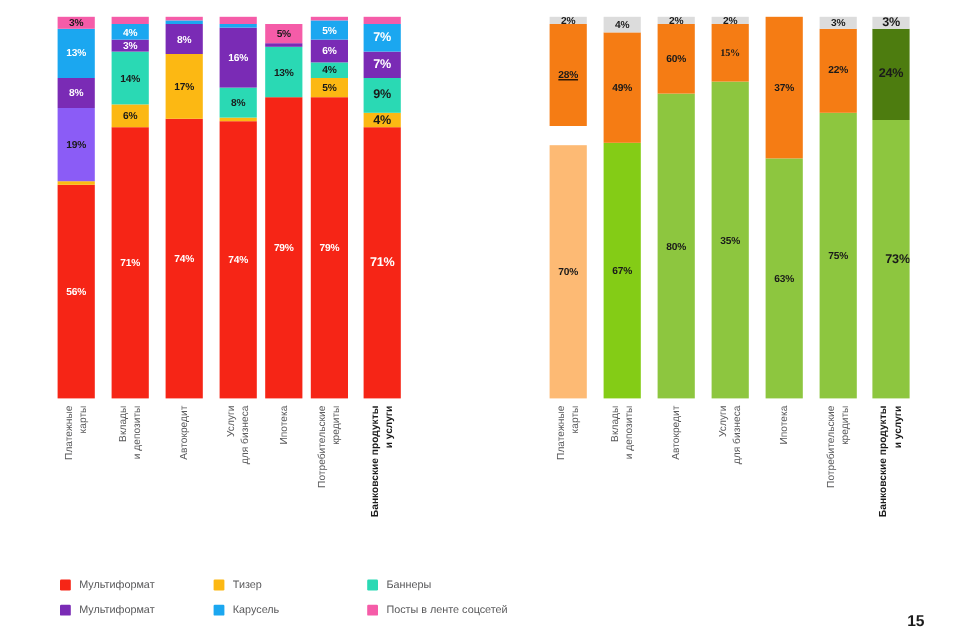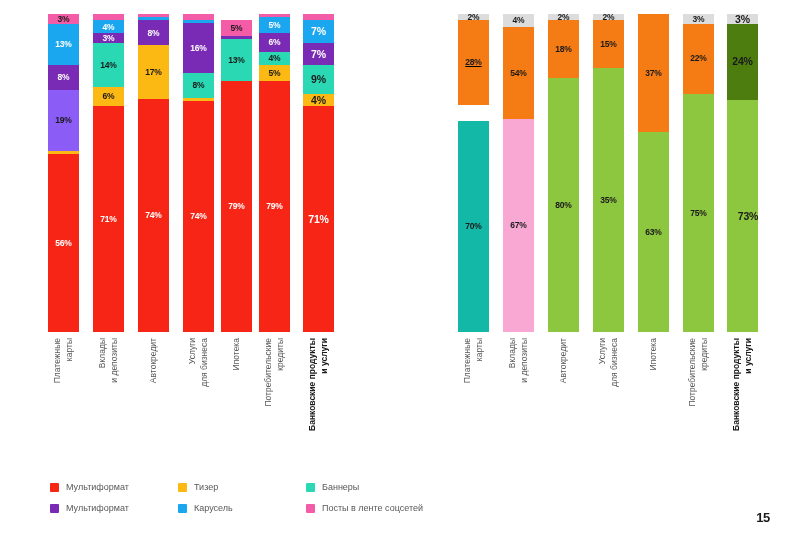--- a/index.html
+++ b/index.html
@@ -259,63 +259,63 @@
       </div>
       <div class="cat-wrap" style="left: 278px; width: 80px;">
         <div class="cat total-cat"><span>Банковские продукты</span><span class="l2">и услуги</span></div>
       </div>
     </div>
 
   <div class="panel" id="panel-right">
     <div class="plot">
         <div class="bar-slot" style="left: 38px; width: 31px;">
           <div class="bar" style="height: 100%;">
-            <div class="seg" style="height: 70%; background: #14b8a6; margin-top: 16px;">
+            <div class="seg" style="height: 70%; background: #fdba74; margin-top: 16px;">
               <span class="seg-label">70%</span>
             </div>
             <div class="seg" style="height: 28%; background: rgb(245, 124, 20); text-decoration: underline;">
               <span class="seg-label">28%</span>
             </div>
             <div class="seg" style="height: 2%; background: rgb(220, 220, 220);">
               <span class="seg-label">2%</span>
             </div>
           </div>
         </div>
         <div class="bar-slot" style="left: 83px; width: 31px;">
           <div class="bar" style="height: 100%;">
-            <div class="seg" style="height: 67%; background: #f9a8d4;">
+            <div class="seg" style="height: 67%; background: #84cc16;">
               <span class="seg-label">67%</span>
             </div>
             <div class="seg" style="height: 29%; background: rgb(245, 124, 20);">
-              <span class="seg-label">54%</span>
+              <span class="seg-label">49%</span>
             </div>
             <div class="seg" style="height: 4%; background: rgb(220, 220, 220);">
               <span class="seg-label">4%</span>
             </div>
           </div>
         </div>
         <div class="bar-slot" style="left: 128px; width: 31px;">
           <div class="bar" style="height: 100%;">
             <div class="seg" style="height: 80%; background: rgb(141, 198, 63);">
               <span class="seg-label">80%</span>
             </div>
             <div class="seg" style="height: 18%; background: rgb(245, 124, 20);">
-              <span class="seg-label">18%</span>
+              <span class="seg-label">60%</span>
             </div>
             <div class="seg" style="height: 2%; background: rgb(220, 220, 220);">
               <span class="seg-label">2%</span>
             </div>
           </div>
         </div>
         <div class="bar-slot" style="left: 173px; width: 31px;">
           <div class="bar" style="height: 100%;">
             <div class="seg" style="height: 83%; background: rgb(141, 198, 63);">
               <span class="seg-label">35%</span>
             </div>
-            <div class="seg" style="height: 15%; background: rgb(245, 124, 20);">
+            <div class="seg" style="height: 15%; background: rgb(245, 124, 20); font-family: Liberation Serif, serif;">
               <span class="seg-label">15%</span>
             </div>
             <div class="seg" style="height: 2%; background: rgb(220, 220, 220);">
               <span class="seg-label">2%</span>
             </div>
           </div>
         </div>
         <div class="bar-slot" style="left: 218px; width: 31px;">
           <div class="bar" style="height: 100%;">
             <div class="seg" style="height: 63%; background: rgb(141, 198, 63);">

